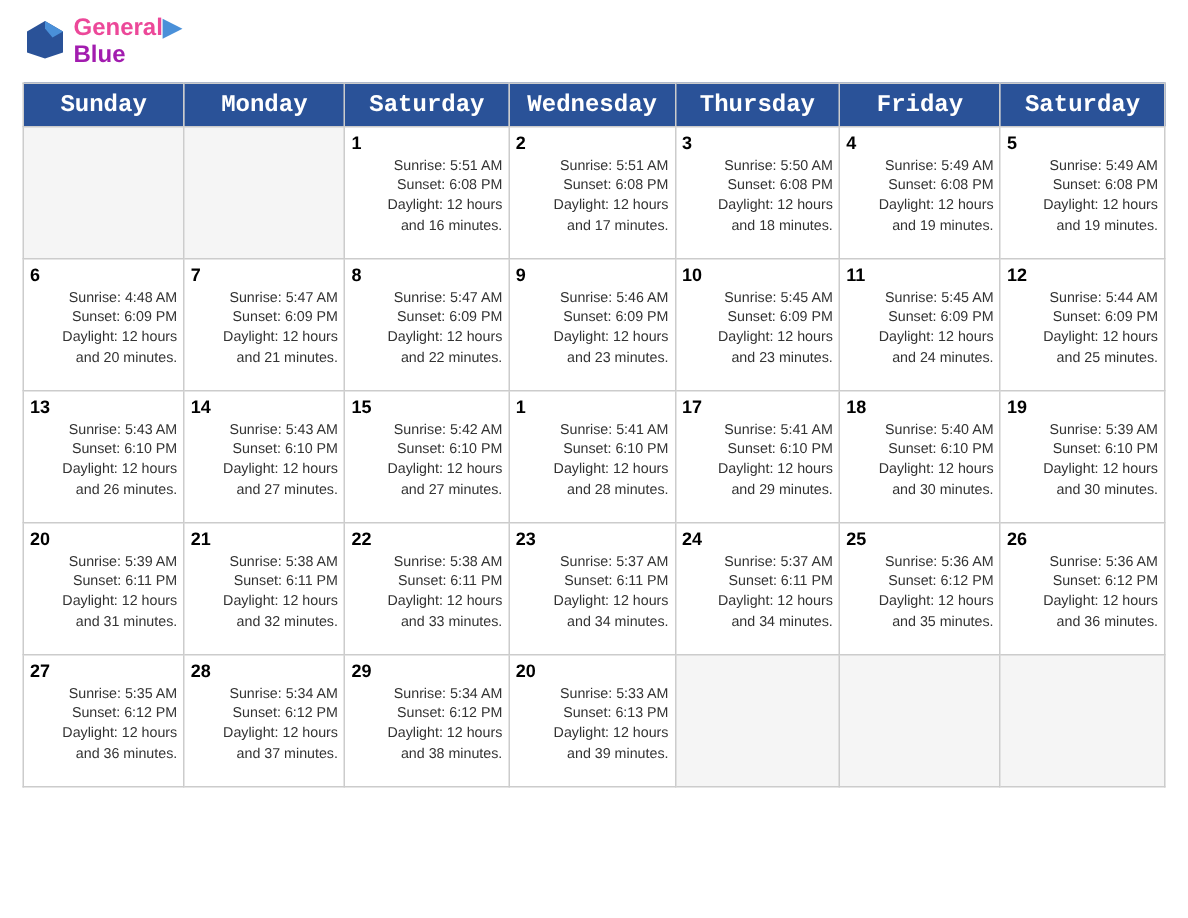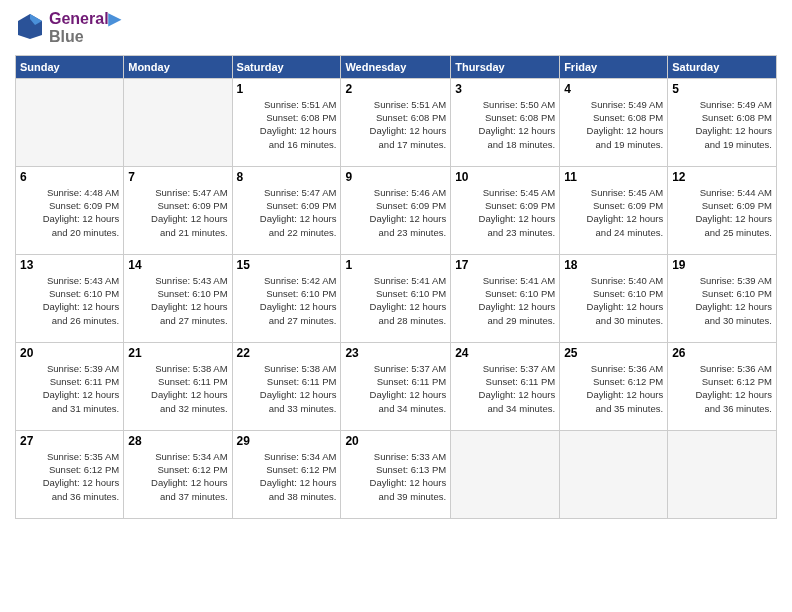--- a/index.html
+++ b/index.html
@@ -40,23 +40,24 @@
     }
     .calendar {
       width: 100%;
       border-collapse: collapse;
       font-size: 10px;
     }
     .calendar th {
       background-color: #2a5298;
       color: #fff;
       padding: 5px 4px;
-      text-align: left;
-      font-size: 11px;
+      text-align: center;
+      font-size: 16px;
       border: 1px solid #ccc;
+      font-family: Liberation Mono, monospace;
     }
     .calendar td {
       border: 1px solid #ccc;
       vertical-align: top;
       padding: 3px 4px;
       width: 113px;
       height: 88px;
       background: #fff;
     }
     .calendar td.empty {
@@ -85,23 +86,23 @@
   <div class="header">
     <div class="logo">
       <div>
         <svg width="30" height="30" viewBox="0 0 30 30">
           <polygon points="15,3 27,10 27,24 15,28 3,24 3,10" fill="#2a5298"></polygon>
           <polygon points="15,3 27,10 20,14 15,8" fill="#4a90d9"></polygon>
         </svg>
       </div>
       <div style="margin-left:4px;">
         <div style="font-size:16px;font-weight:bold;color:#1a3a6b;line-height:1.15;">
-          <span style="color:#701a75;">General</span><span style="color:#4a90d9;">▶</span>
+          <span style="color:#ec4899;">General</span><span style="color:#4a90d9;">▶</span>
         </div>
-        <div style="font-size:16px;font-weight:bold;color:#737373;line-height:1.15;">Blue</div>
+        <div style="font-size:16px;font-weight:bold;color:#a21caf;line-height:1.15;">Blue</div>
       </div>
     </div>
     <div class="title-area">
     </div>
   </div>
 
   <table class="calendar">
     <thead>
       <tr>
         <th>Sunday</th>

